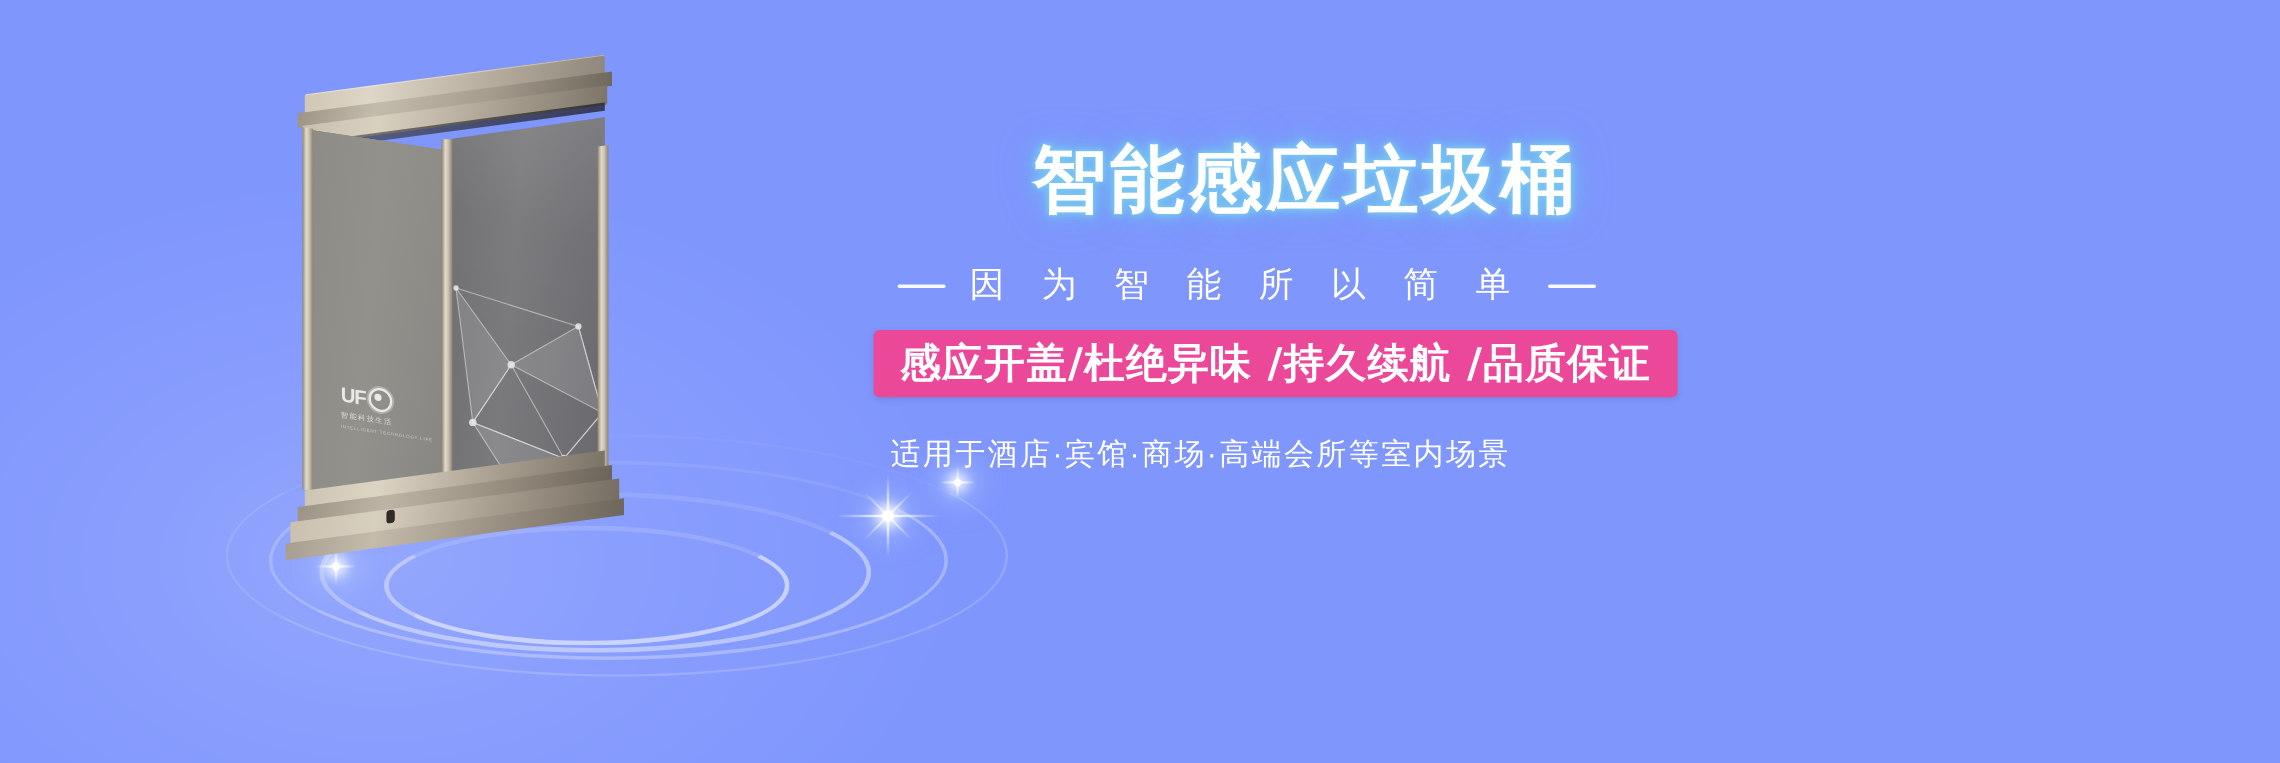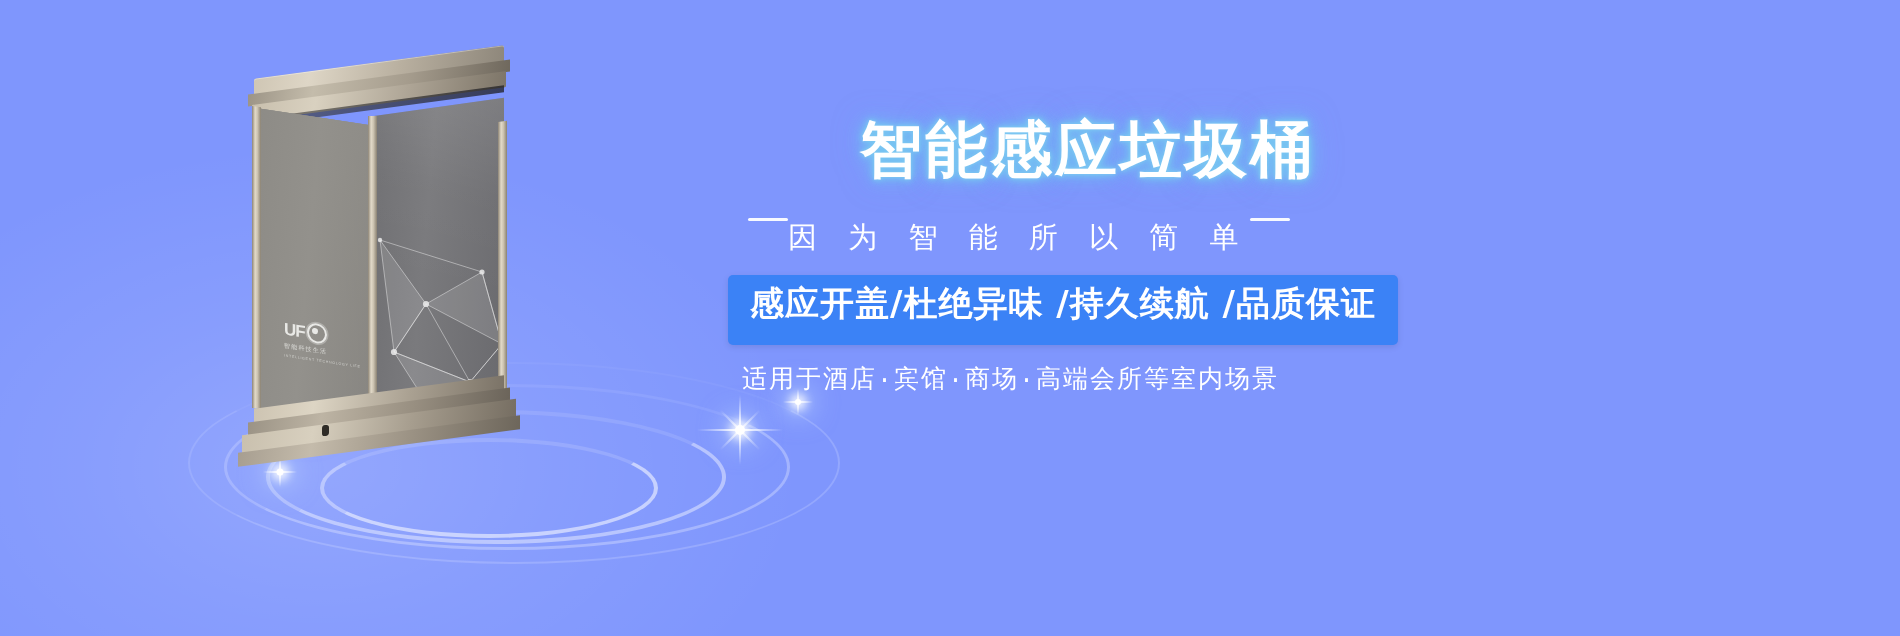--- a/index.html
+++ b/index.html
@@ -164,45 +164,45 @@
     font-family:Liberation Mono, monospace;
     font-weight:bold;font-size:62px;line-height:1;color:#ffffff;
     letter-spacing:3px;white-space:nowrap;
     text-shadow:
       0 0 3px #7ec8f2, 0 0 6px #7ec8f2, 0 0 10px #72c3f0,
       0 0 18px rgba(110,195,242,.85), 0 0 30px rgba(110,195,242,.5);
   }
 
   .subtitle{
     position:absolute;left:48px;top:218px;
-    display:flex;white-space:nowrap;
+    display:flex;align-items:center;gap:20px;white-space:nowrap;
   }
   .dash{
     width:40px;height:3px;background:#ffffff;opacity:.95;border-radius:2px;
   }
   .subtitle-text{
     font-family:"DejaVu Sans","Liberation Sans",sans-serif;
     font-size:29px;color:#ffffff;letter-spacing:11px;font-weight:500;
   }
 
   .ribbon{
     position:absolute;left:28px;top:275px;
-    background:#3b82f6;
-    padding:11px 22px 23px 22px;border-radius:5px;
+    background:#ec4899;
+    padding:11px 22px 9px 22px;border-radius:5px;
     box-shadow:0 2px 6px rgba(0,0,0,.10);
   }
   .ribbon-text{
     font-family:"DejaVu Sans","Liberation Sans",sans-serif;
     font-weight:bold;font-size:34px;color:#ffffff;letter-spacing:1px;
     white-space:nowrap;line-height:1.05;
   }
 
   .footnote{
     position:absolute;left:42px;top:362px;
-    font-family:Liberation Mono, monospace;
+    font-family:Liberation Sans, sans-serif;
     font-size:25px;color:#ffffff;letter-spacing:2px;white-space:nowrap;
   }
 </style>
 </head>
 <body>
 
 <div id="banner">
 
   <div class="bg-sheen"></div>
 

